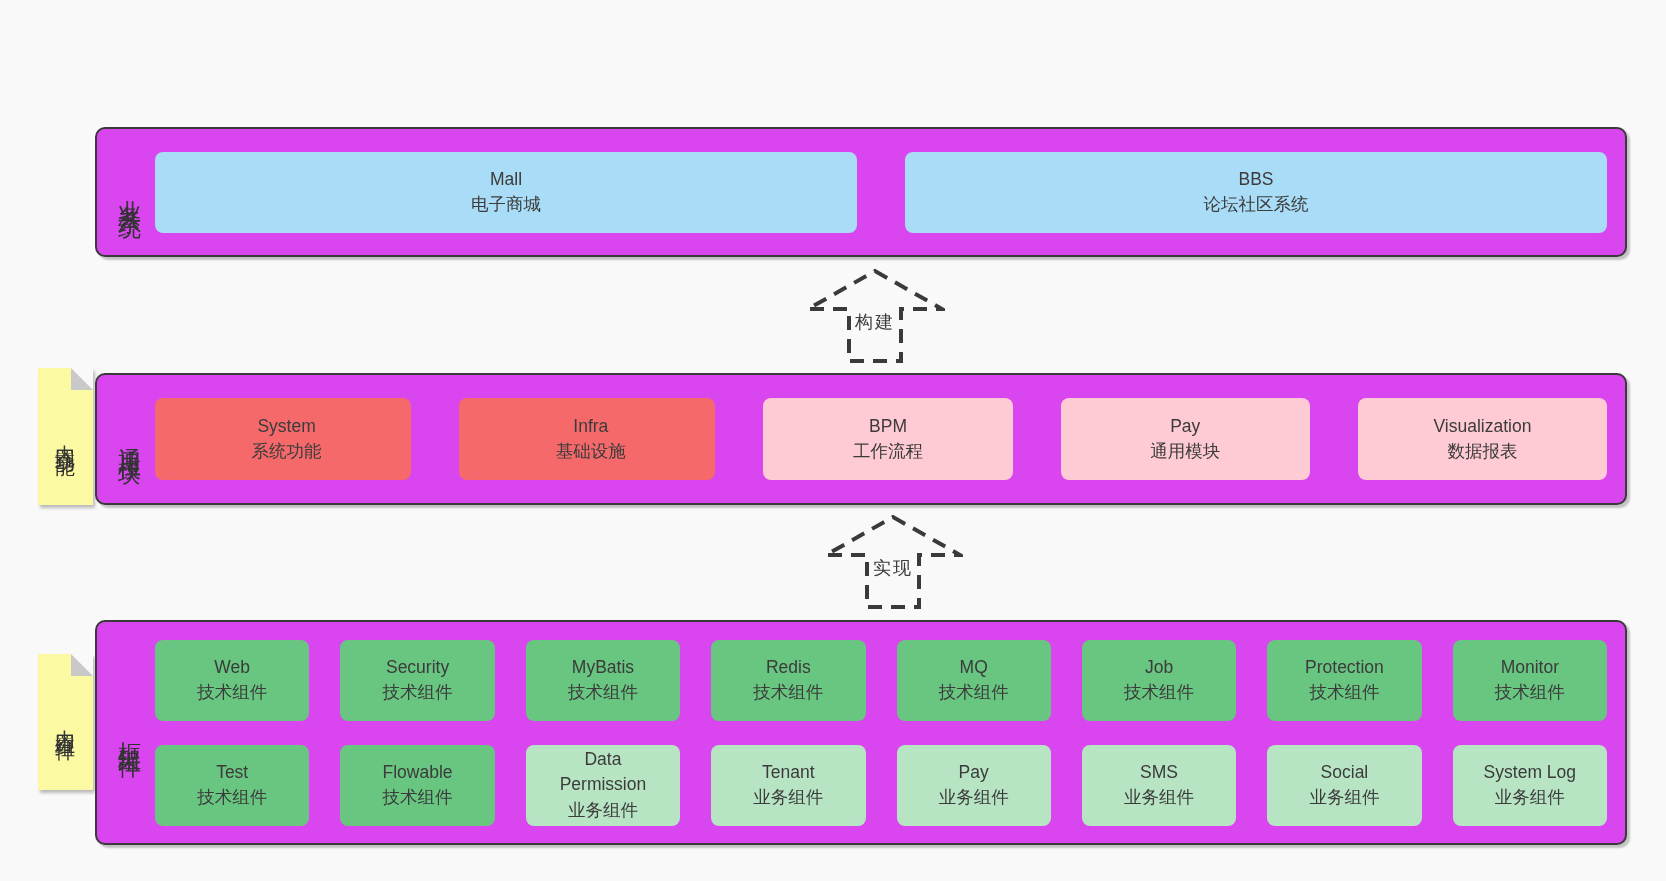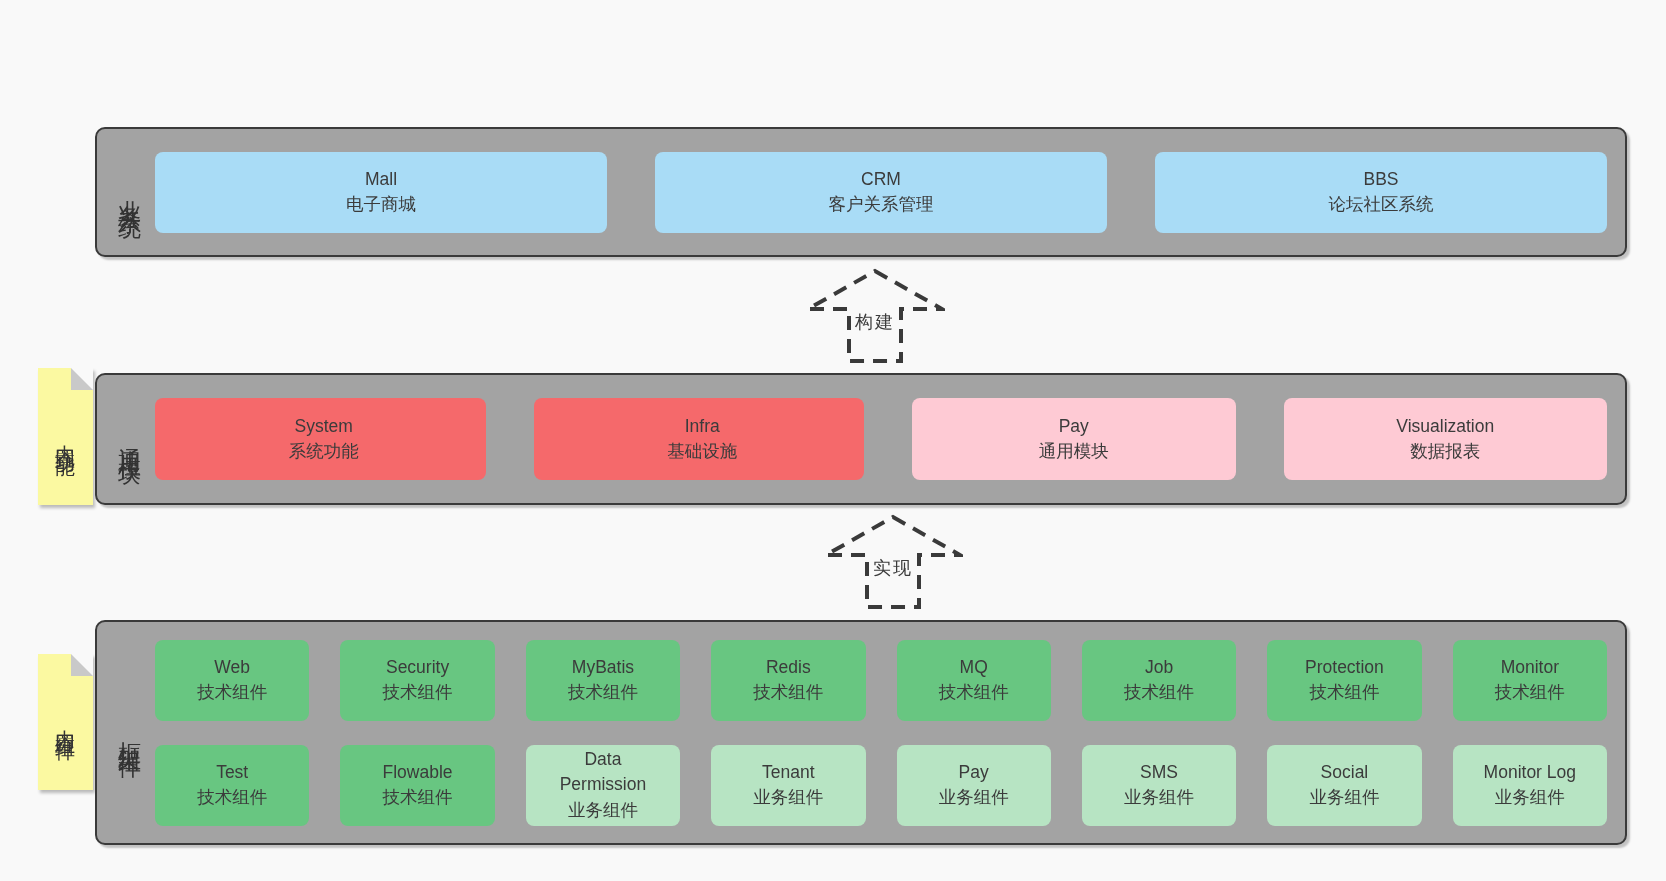--- a/index.html
+++ b/index.html
@@ -5,21 +5,21 @@
   html,body { margin:0; padding:0; }
   body {
     width:1666px; height:881px;
     position:relative; overflow:hidden;
     background:#f9f9f9;
     font-family:"Liberation Sans", sans-serif;
     color:#3b3b3b;
   }
   .panel {
     position:absolute; left:95px; width:1532px;
-    background:#a3a3a3;
+    background:#d946ef;
     border:2px solid #3a3a3a; border-radius:10px;
     box-shadow:3px 3px 2px rgba(0,0,0,0.22);
     box-sizing:border-box;
     display:flex; align-items:center;
   }
   #panel-business  { top:127px; height:130px; }
   #panel-modules   { top:373px; height:132px; }
   #panel-framework { top:620px; height:225px;align-items:center; }
 
   .vlabel {
@@ -89,24 +89,20 @@
 <body>
 
 <div class="panel" id="panel-business">
   <div class="vlabel">业务系统</div>
   <div class="boxes">
     <div class="box blue h81">
       <span class="en">Mall</span>
       <span class="zh">电子商城</span>
     </div>
     <div class="box blue h81">
-      <span class="en">CRM</span>
-      <span class="zh">客户关系管理</span>
-    </div>
-    <div class="box blue h81">
       <span class="en">BBS</span>
       <span class="zh">论坛社区系统</span>
     </div>
   </div>
 </div>
 
 <div class="arrow" id="arrow-build">
   <svg viewBox="0 0 140 96">
     <polygon class="arrow-shape" points="70,3 137,41 96,41 96,93 44,93 44,41 3,41"></polygon>
   </svg>
@@ -122,20 +118,24 @@
   <div class="boxes">
     <div class="box red h82">
       <span class="en">System</span>
       <span class="zh">系统功能</span>
     </div>
     <div class="box red h82">
       <span class="en">Infra</span>
       <span class="zh">基础设施</span>
     </div>
     <div class="box pink h82">
+      <span class="en">BPM</span>
+      <span class="zh">工作流程</span>
+    </div>
+    <div class="box pink h82">
       <span class="en">Pay</span>
       <span class="zh">通用模块</span>
     </div>
     <div class="box pink h82">
       <span class="en">Visualization</span>
       <span class="zh">数据报表</span>
     </div>
   </div>
 </div>
 
@@ -211,18 +211,18 @@
       </div>
       <div class="box lgreen h81">
         <span class="en">SMS</span>
         <span class="zh">业务组件</span>
       </div>
       <div class="box lgreen h81">
         <span class="en">Social</span>
         <span class="zh">业务组件</span>
       </div>
       <div class="box lgreen h81">
-        <span class="en">Monitor Log</span>
+        <span class="en">System Log</span>
         <span class="zh">业务组件</span>
       </div>
     </div>
   </div>
 </div>
 
 </body></html>

